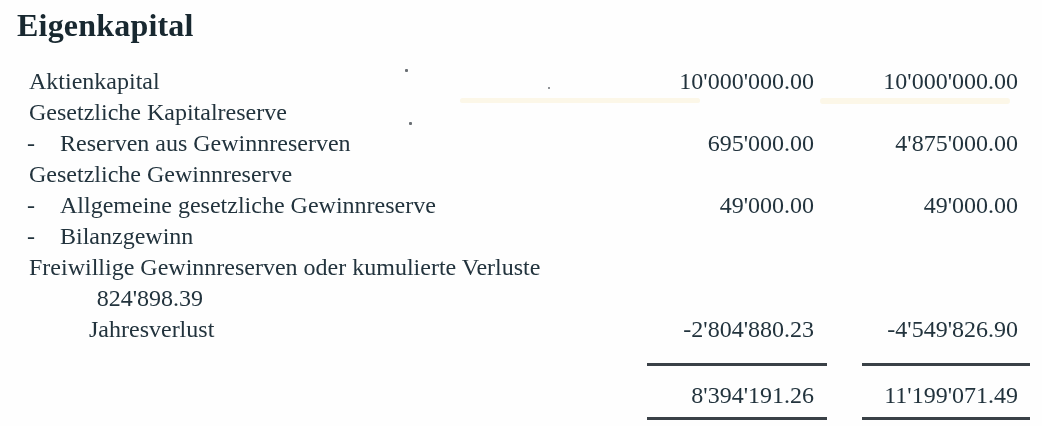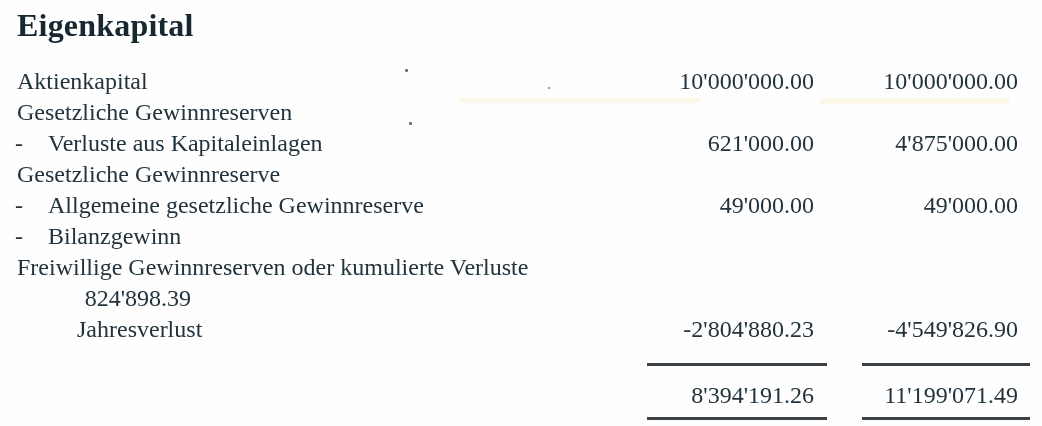--- a/index.html
+++ b/index.html
@@ -27,20 +27,21 @@
     top: 66px;
     left: 0;
     right: 0;
   }
   .row {
     display: flex;
     align-items: flex-end;
     height: 31px;
     line-height: 31px;
     font-size: 24px;
+    margin-left: 12px;
   }
   .label-cell {
     flex: 1 1 auto;
     padding-left: 17px;
     white-space: nowrap;
     overflow: hidden;
   }
   .dash {
     display: inline-block;
     width: 33px;
@@ -95,28 +96,28 @@
 
   <div class="rows">
 
     <div class="row">
       <div class="label-cell"><span>Aktienkapital</span></div>
       <div class="num col1">10'000'000.00</div>
       <div class="num col2">10'000'000.00</div>
     </div>
 
     <div class="row">
-      <div class="label-cell"><span>Gesetzliche Gewinnreserven</span></div>
+      <div class="label-cell"><span>Gesetzliche Kapitalreserve</span></div>
       <div class="num col1"></div>
       <div class="num col2"></div>
     </div>
 
     <div class="row">
-      <div class="label-cell"><span class="dash">-</span><span>Verluste aus Kapitaleinlagen</span></div>
-      <div class="num col1">621'000.00</div>
+      <div class="label-cell"><span class="dash">-</span><span>Reserven aus Gewinnreserven</span></div>
+      <div class="num col1">695'000.00</div>
       <div class="num col2">4'875'000.00</div>
     </div>
 
     <div class="row">
       <div class="label-cell"><span>Gesetzliche Gewinnreserve</span></div>
       <div class="num col1"></div>
       <div class="num col2"></div>
     </div>
 
     <div class="row">

